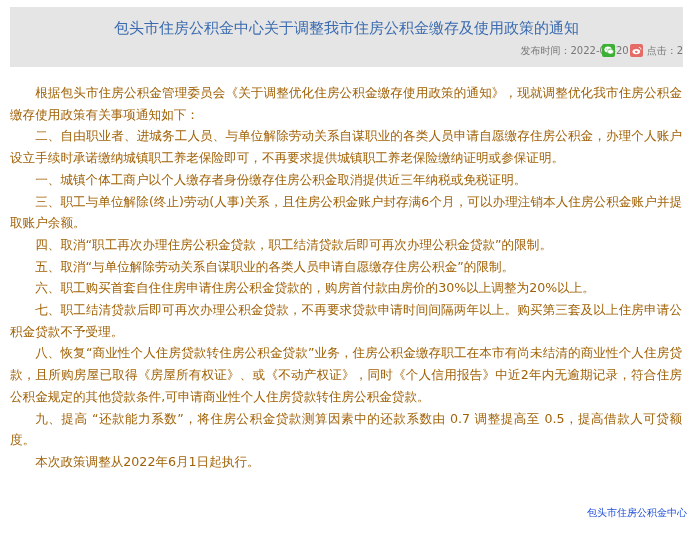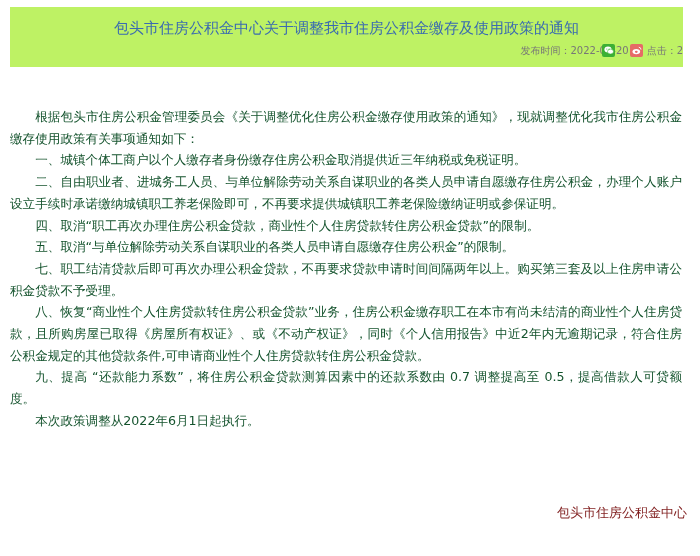--- a/index.html
+++ b/index.html
@@ -3,21 +3,21 @@
 <meta charset="utf-8">
 <style>
   html, body { margin: 0; padding: 0; background: #ffffff; }
   body {
     width: 700px; height: 556px; overflow: hidden; position: relative;
     font-family: "DejaVu Sans", "Liberation Sans", sans-serif;
     color: #222;
   }
   .header {
     position: absolute; left: 10px; top: 7px; width: 673px; height: 60px;
-    background: #bef264;
+    background: #e5e5e5;
   }
   .title {
     position: absolute; left: 0; right: 0; top: 12px;
     text-align: center; font-size: 15px; color: #3a6bb0; letter-spacing: 0px;
     white-space: nowrap;
   }
   .meta {
     position: absolute; left: 16px; right: 0; top: 37px;
     text-align: right; font-size: 10px; color: #777; white-space: nowrap;
   }
@@ -26,26 +26,26 @@
     position: absolute; top: 37px; right: 40px; display: flex; gap: 15px;
   }
   .share .ico {
     width: 13px; height: 13px; border-radius: 2px; display: flex;
     align-items: center; justify-content: center; cursor: pointer;
   }
   .ico.wechat { background: #3cb034; }
   .ico.weibo { background: #e66b66; }
   .content {
     position: absolute; left: 10px; top: 82px; width: 672px;
-    font-size: 12.6px; line-height: 21.7px; color: #14532d; margin-top: 24px;
+    font-size: 12.6px; line-height: 21.7px; color: #a16207;
   }
   .content p { margin: 0; text-indent: 2em; text-align: justify; word-break: break-all; }
   .sign {
     position: absolute; right: 13px; top: 502px; text-align: right;
-    font-size: 13px; line-height: 21.7px; color: #7f1d1d;
+    font-size: 10px; line-height: 21.7px; color: #1d4ed8;
   }
 </style>
 </head>
 <body>
 
 <div class="header">
   <div class="title">包头市住房公积金中心关于调整我市住房公积金缴存及使用政策的通知</div>
   <div class="meta">
     <span>发布时间：</span><span>2022-05-20</span><span class="gap"></span><span>点击：</span><span>2</span>
   </div>
@@ -63,24 +63,26 @@
           <ellipse cx="4.3" cy="5.6" rx="3.8" ry="2.7" fill="#fff"></ellipse>
           <ellipse cx="4.3" cy="5.8" rx="1.4" ry="1.1" fill="#e66b66"></ellipse>
           <path d="M6.8 1.2 A2.4 2.4 0 0 1 9 3.6" stroke="#fff" stroke-width="0.9" fill="none"></path>
         </svg>
     </div>
   </div>
 </div>
 
 <div class="content">
   <p>根据包头市住房公积金管理委员会《关于调整优化住房公积金缴存使用政策的通知》，现就调整优化我市住房公积金缴存使用政策有关事项通知如下：</p>
+  <p>二、自由职业者、进城务工人员、与单位解除劳动关系自谋职业的各类人员申请自愿缴存住房公积金，办理个人账户设立手续时承诺缴纳城镇职工养老保险即可，不再要求提供城镇职工养老保险缴纳证明或参保证明。</p>
   <p>一、城镇个体工商户以个人缴存者身份缴存住房公积金取消提供近三年纳税或免税证明。</p>
-  <p>二、自由职业者、进城务工人员、与单位解除劳动关系自谋职业的各类人员申请自愿缴存住房公积金，办理个人账户设立手续时承诺缴纳城镇职工养老保险即可，不再要求提供城镇职工养老保险缴纳证明或参保证明。</p>
-  <p>四、取消“职工再次办理住房公积金贷款，商业性个人住房贷款转住房公积金贷款”的限制。</p>
+  <p>三、职工与单位解除(终止)劳动(人事)关系，且住房公积金账户封存满6个月，可以办理注销本人住房公积金账户并提取账户余额。</p>
+  <p>四、取消“职工再次办理住房公积金贷款，职工结清贷款后即可再次办理公积金贷款”的限制。</p>
   <p>五、取消“与单位解除劳动关系自谋职业的各类人员申请自愿缴存住房公积金”的限制。</p>
+  <p>六、职工购买首套自住住房申请住房公积金贷款的，购房首付款由房价的30%以上调整为20%以上。</p>
   <p>七、职工结清贷款后即可再次办理公积金贷款，不再要求贷款申请时间间隔两年以上。购买第三套及以上住房申请公积金贷款不予受理。</p>
   <p>八、恢复“商业性个人住房贷款转住房公积金贷款”业务，住房公积金缴存职工在本市有尚未结清的商业性个人住房贷款，且所购房屋已取得《房屋所有权证》、或《不动产权证》，同时《个人信用报告》中近2年内无逾期记录，符合住房公积金规定的其他贷款条件,可申请商业性个人住房贷款转住房公积金贷款。</p>
   <p>九、提高 “还款能力系数”，将住房公积金贷款测算因素中的还款系数由 0.7 调整提高至 0.5，提高借款人可贷额度。</p>
   <p>本次政策调整从2022年6月1日起执行。</p>
 </div>
 
 <div class="sign">
   <div>包头市住房公积金中心</div>
 </div>
 

